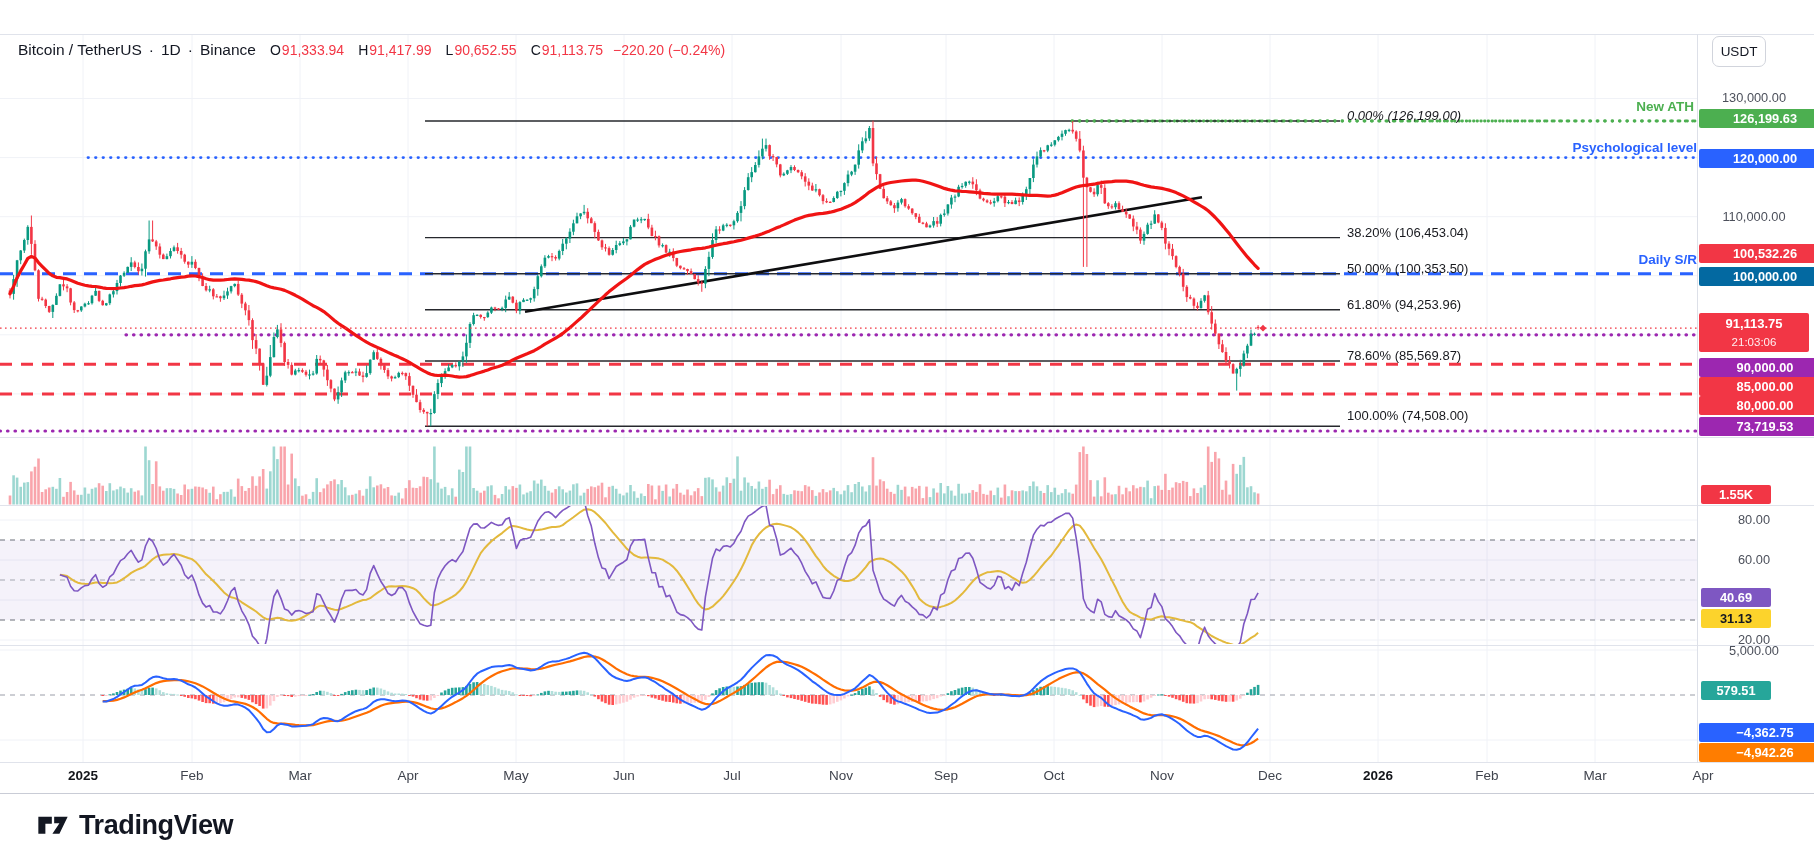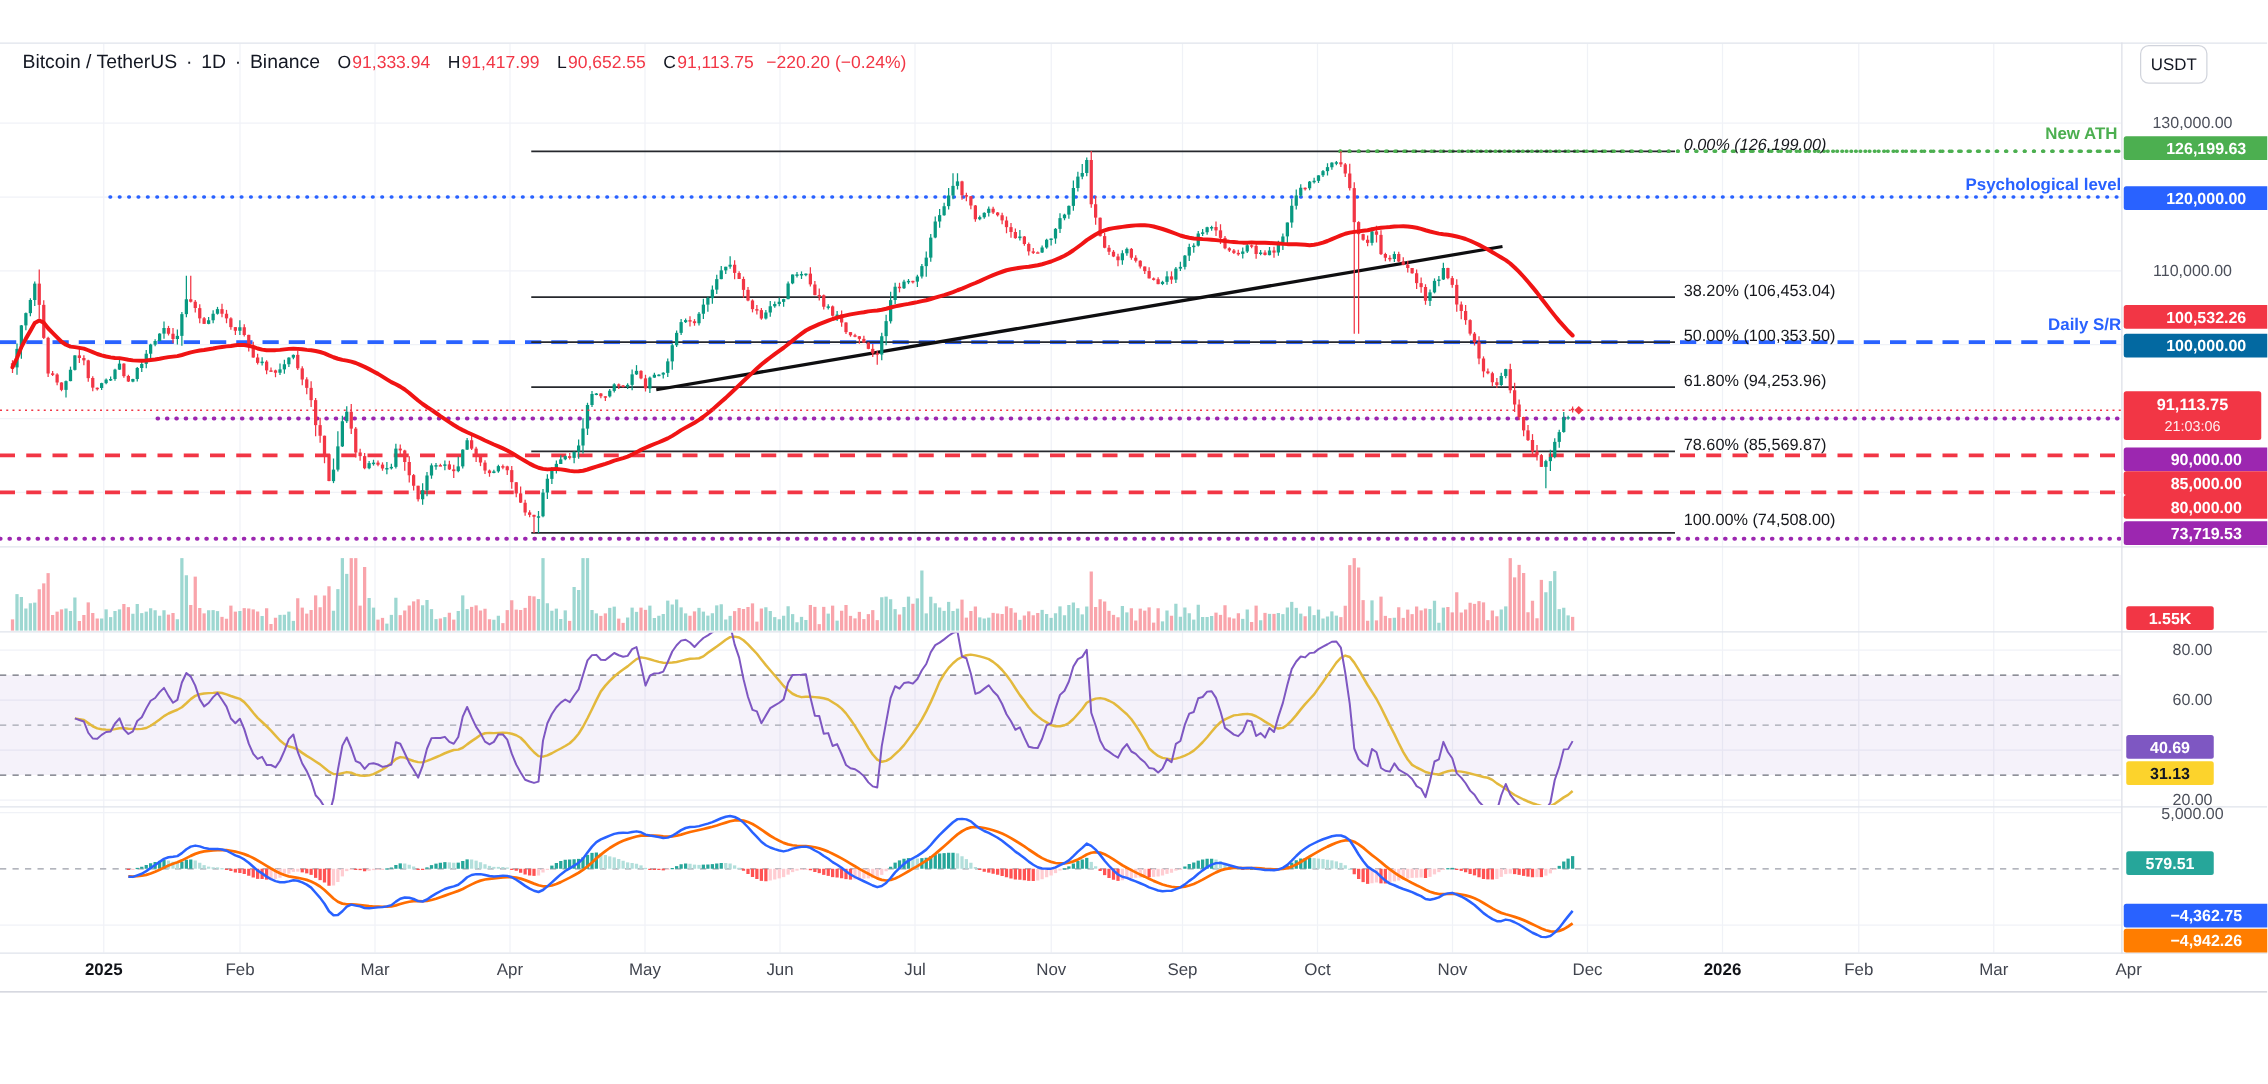--- a/index.html
+++ b/index.html
@@ -1584,13 +1584,20 @@
     <span class="chg">−220.20 (−0.24%)</span>
   </div>
 
   <div class="usdt-btn">USDT</div>
 
   <div class="cur-box">
     <div class="cp">91,113.75</div>
     <div class="cc">21:03:06</div>
   </div>
 
+  <div class="logo">
+    <svg width="34" height="34" viewBox="0 0 58 58">
+      <path d="M4 15 h23 v12 h-11 v17 h-12 z" fill="#131722"></path>
+      <path d="M31 15 h23 l-14 29 h-12 l12 -18 h-9 z" fill="#131722"></path>
+    </svg>
+    <span class="logo-text">TradingView</span>
+  </div>
 </div>
 
 </body></html>

